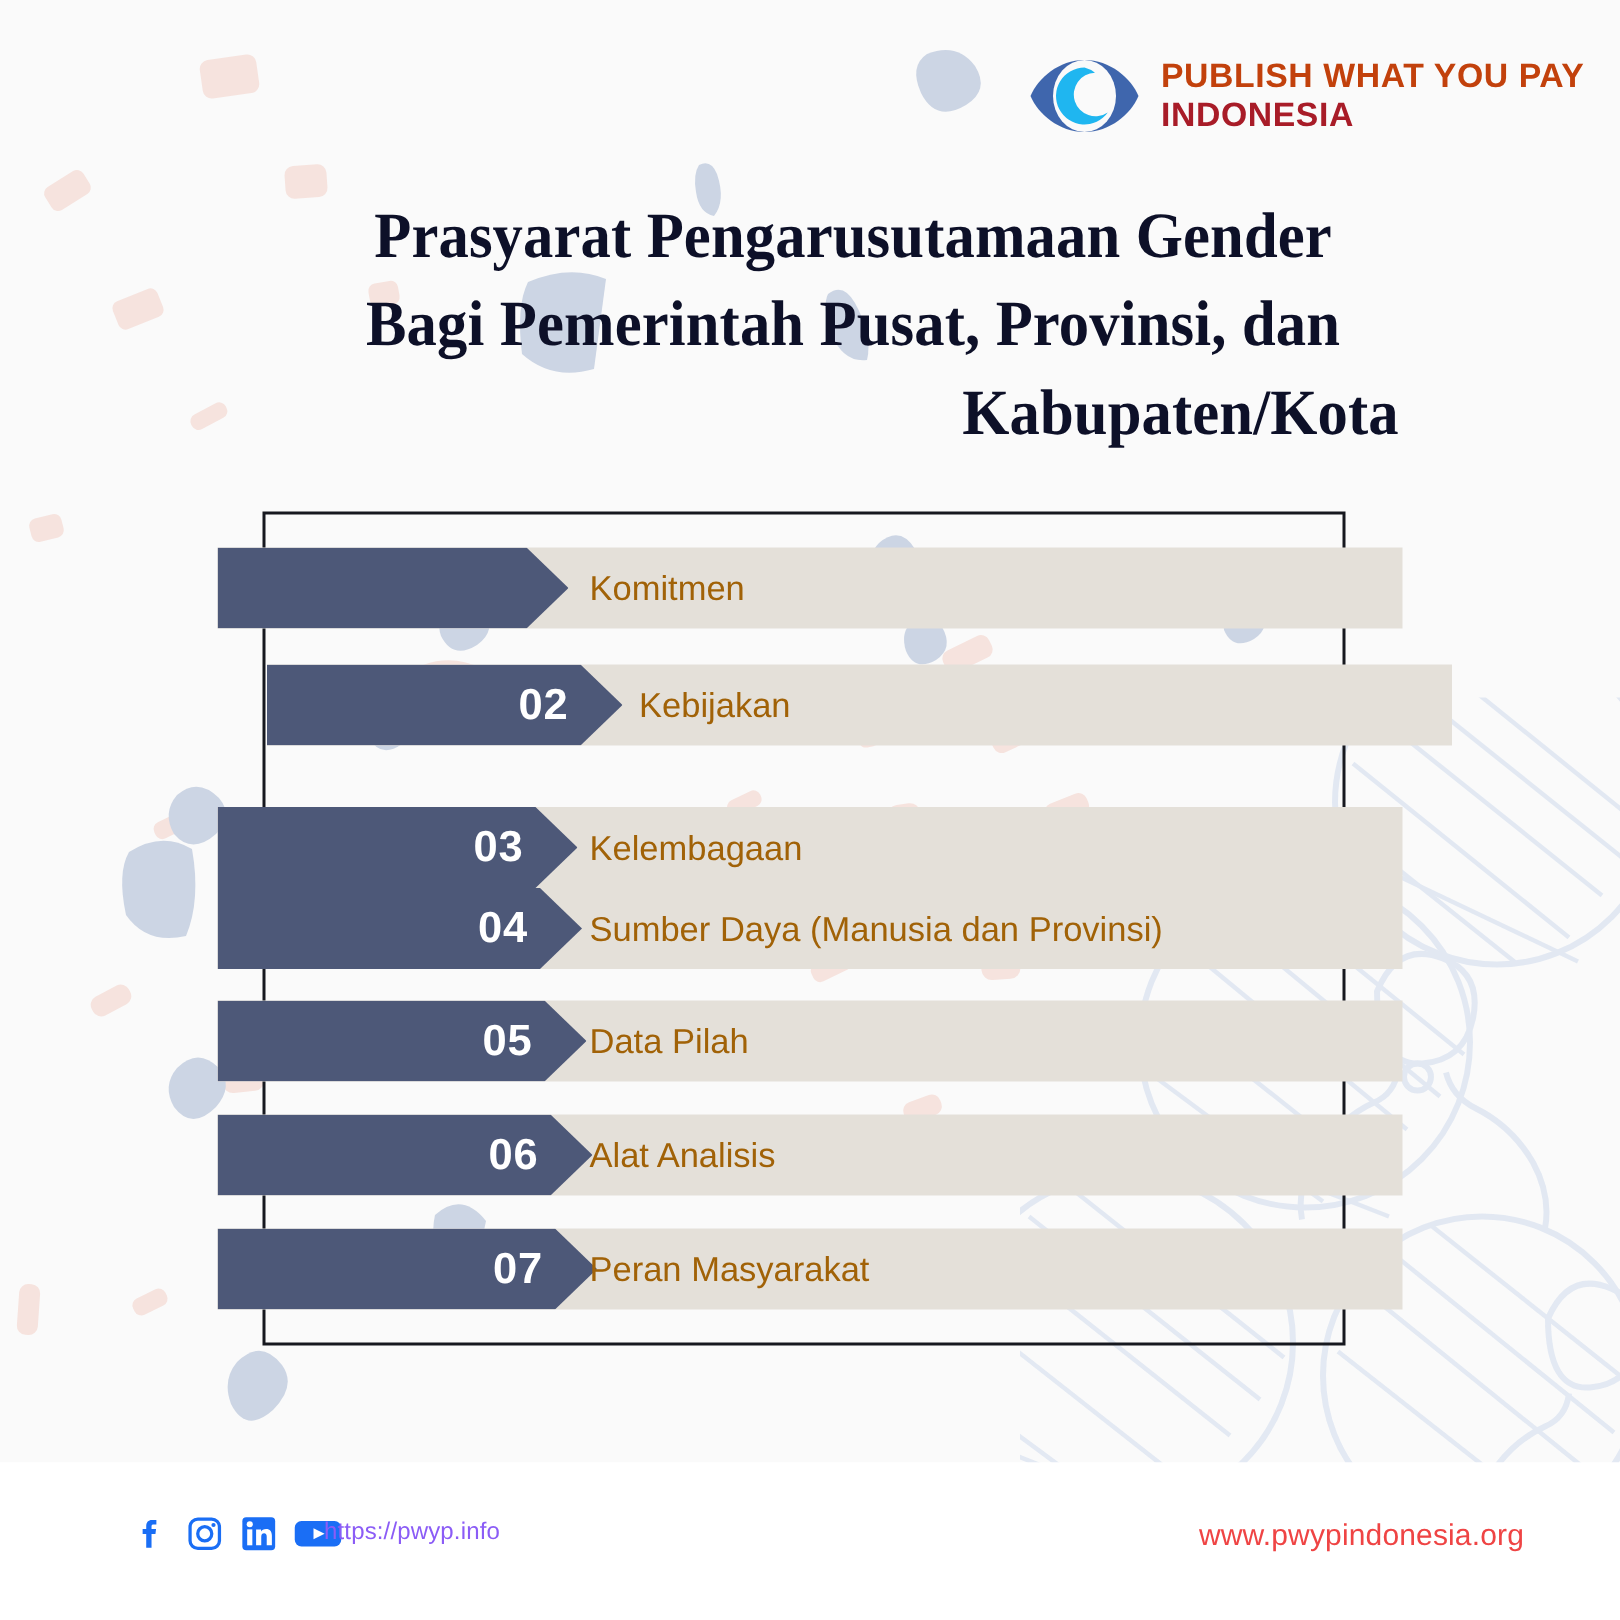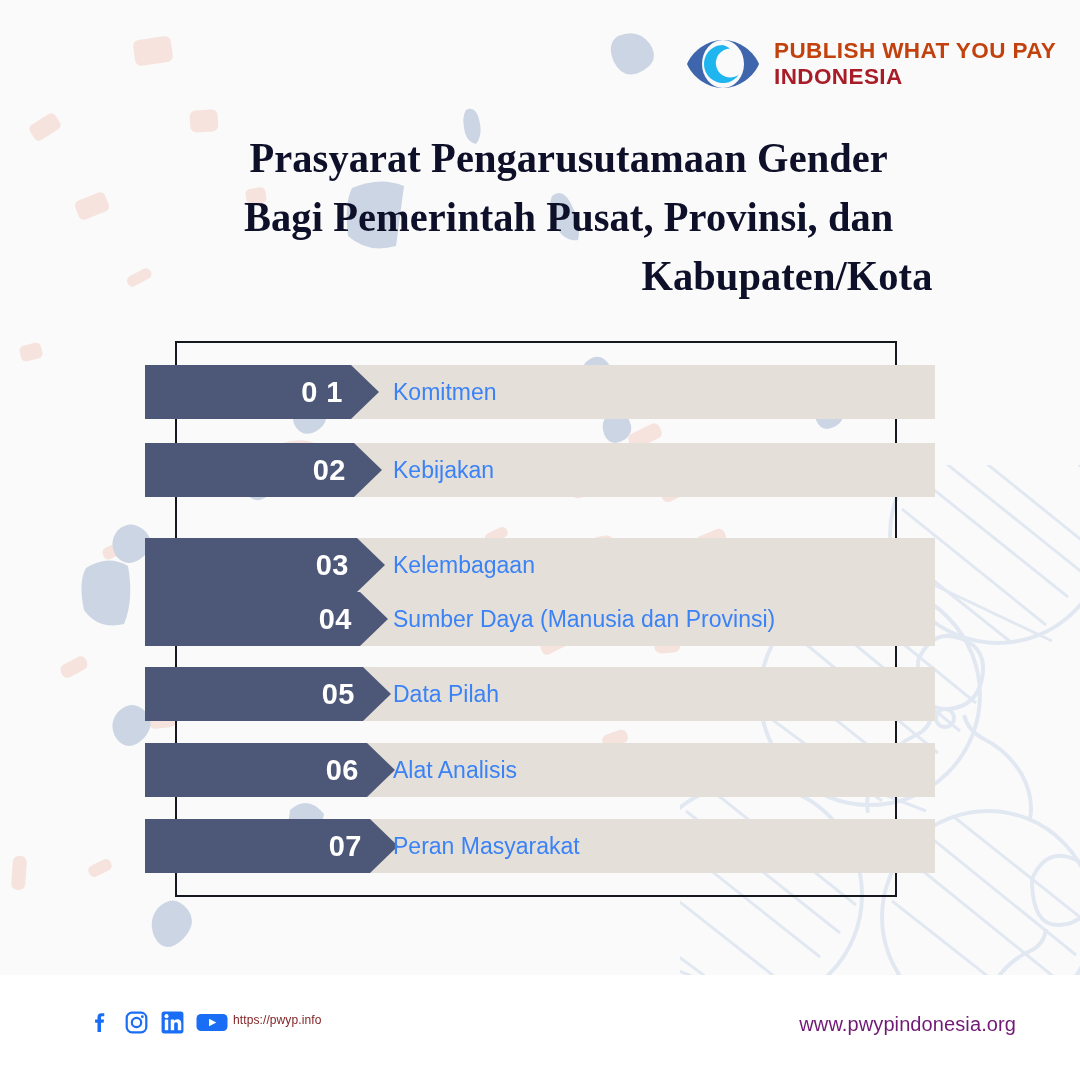--- a/index.html
+++ b/index.html
@@ -77,40 +77,40 @@
   }
   .row .num{
     position:absolute;top:0;height:54px;
     display:flex;align-items:center;justify-content:flex-end;
     color:#ffffff;font-size:29px;font-weight:bold;
     letter-spacing:.5px;
   }
   .row .lbl{
     position:absolute;top:0;height:54px;
     display:flex;align-items:center;
-    color:#3b82f6;font-size:23px;font-weight:normal;
+    color:#a16207;font-size:23px;font-weight:normal;
     white-space:nowrap;
   }
   
   .footer{
     position:absolute;left:0;top:975px;width:1080px;height:105px;
     background:#ffffff;
   }
   .socials{
     position:absolute;left:88px;top:1010px;
     display:flex;align-items:center;gap:11px;
   }
   .soc{width:25px;height:25px;display:block;}
   .foot-left{
-    position:absolute;left:233px;top:1013px;
-    font-size:12px;color:#7f1d1d;letter-spacing:.1px;
+    position:absolute;left:216px;top:1013px;
+    font-size:16px;color:#8b5cf6;letter-spacing:.1px;
   }
   .foot-right{
     position:absolute;right:64px;top:1013px;
-    font-size:20px;color:#701a75;letter-spacing:.1px;
+    font-size:20px;color:#ef4444;letter-spacing:.1px;
   }
 </style>
 </head>
 <body>
 
 <div id="canvas">
 
   <div class="stage">
 
     <svg class="confetti" viewBox="0 0 1080 975">
@@ -230,25 +230,24 @@
       <span class="ln ln3">Kabupaten/Kota</span>
     </div>
 
     <div class="frame"></div>
 
     <div class="list">
 
       <div class="row" style="top:365px;width:790px;">
         <div class="bar" style="left:0;width:790px;"></div>
         <div class="chev" style="width:234px;clip-path:polygon(0 0, 206px 0, 234px 50%, 206px 100%, 0 100%);"></div>
-        <div class="num" style="left:0;width:198px;">0 1</div>
         <div class="lbl" style="left:248px;">Komitmen</div>
       </div>
 
-      <div class="row" style="top:443px;width:790px;">
+      <div class="row" style="top:443px;width:790px;margin-left:33px;">
         <div class="bar" style="left:0;width:790px;"></div>
         <div class="chev" style="width:237px;clip-path:polygon(0 0, 209px 0, 237px 50%, 209px 100%, 0 100%);"></div>
         <div class="num" style="left:0;width:201px;">02</div>
         <div class="lbl" style="left:248px;">Kebijakan</div>
       </div>
 
       <div class="row" style="top:518px;width:790px;margin-top:20px;">
         <div class="bar" style="left:0;width:790px;"></div>
         <div class="chev" style="width:240px;clip-path:polygon(0 0, 212px 0, 240px 50%, 212px 100%, 0 100%);"></div>
         <div class="num" style="left:0;width:204px;">03</div>

